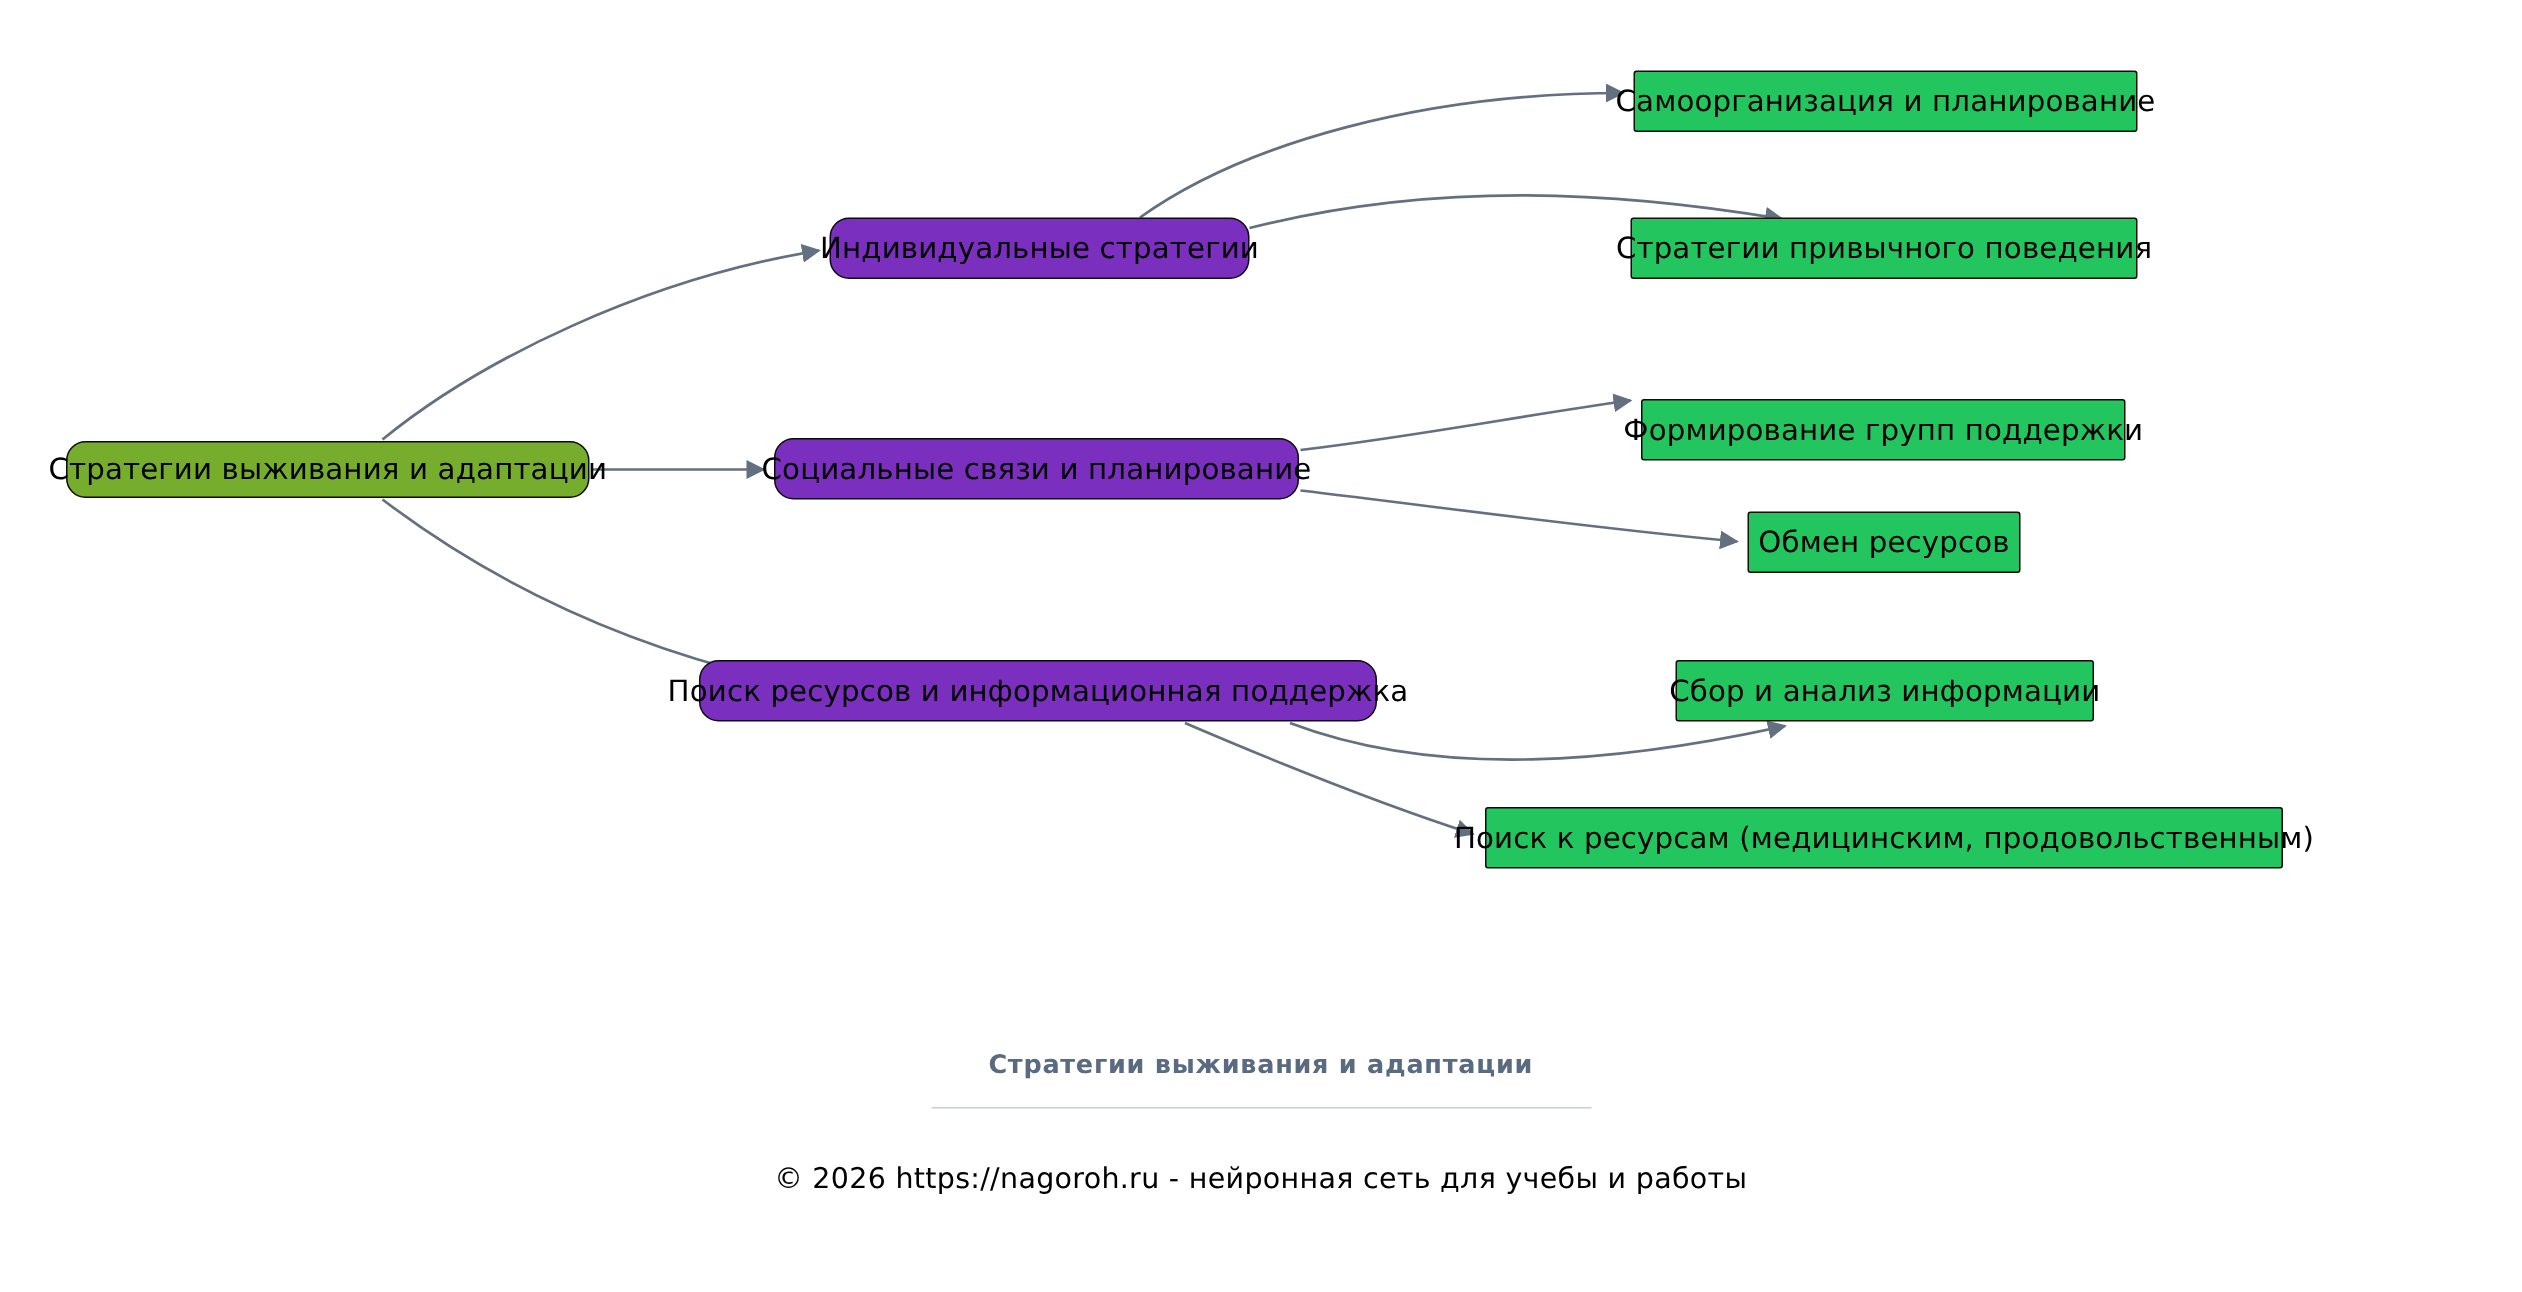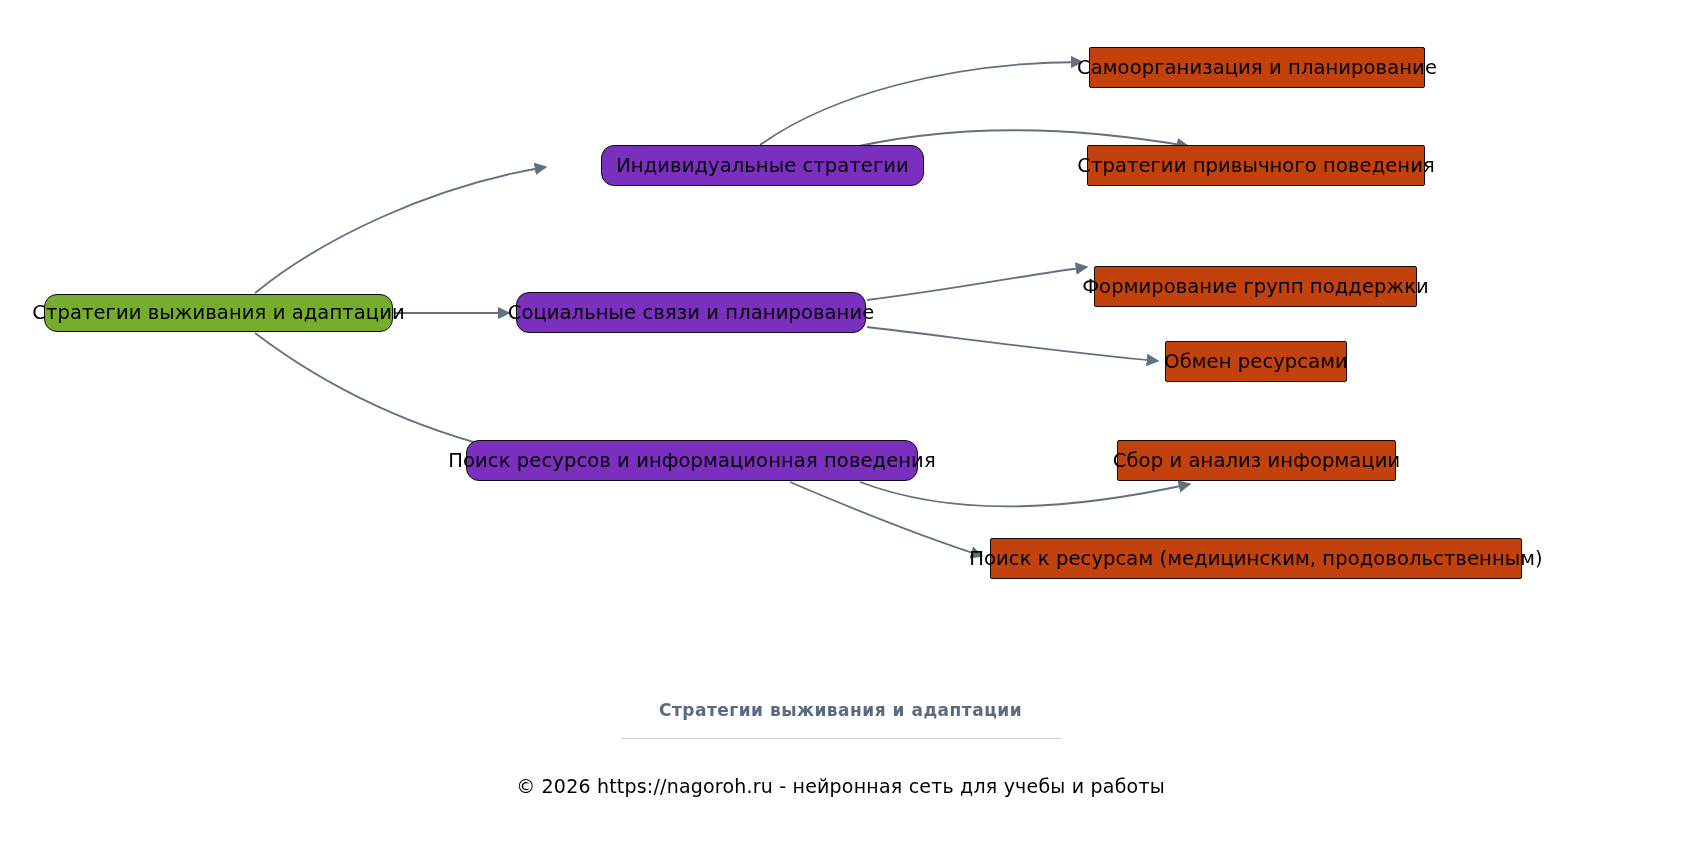--- a/index.html
+++ b/index.html
@@ -51,27 +51,27 @@
     background: #76ad2c;
     border-radius: 13px;
   }
 
   .node.branch {
     background: #7b2fbe;
     border-radius: 13px;
   }
 
   .node.leaf {
-    background: #c2410c;
+    background: #22c55e;
     border-radius: 2px;
   }
 
   
   .n-root      { left: 44px;   top: 294px; width: 349px; height: 38px; }
-  .n-b1        { left: 553px;  top: 145px; width: 323px; height: 41px; margin-left: 48px; }
+  .n-b1        { left: 553px;  top: 145px; width: 280px; height: 41px; }
   .n-b2        { left: 516px;  top: 292px; width: 350px; height: 41px; }
   .n-b3        { left: 466px;  top: 440px; width: 452px; height: 41px; }
 
   .n-l1        { left: 1089px; top: 47px;  width: 336px; height: 41px; }
   .n-l2        { left: 1087px; top: 145px; width: 338px; height: 41px; }
   .n-l3        { left: 1094px; top: 243px; width: 323px; height: 41px; margin-top: 23px; }
   .n-l4        { left: 1165px; top: 341px; width: 182px; height: 41px; }
   .n-l5        { left: 1117px; top: 440px; width: 279px; height: 41px; }
   .n-l6        { left: 990px;  top: 538px; width: 532px; height: 41px; }
 
@@ -133,29 +133,29 @@
 
     <path d="M 790,482 C 860,512 920,536 982,556" fill="none" stroke="#62707f" stroke-width="1.8" marker-end="url(#arrow)"></path>
   </svg>
 
   <div class="node root n-root">Стратегии выживания и адаптации</div>
 
   <div class="node branch n-b1">Индивидуальные стратегии</div>
 
   <div class="node branch n-b2">Социальные связи и планирование</div>
 
-  <div class="node branch n-b3">Поиск ресурсов и информационная поведения</div>
+  <div class="node branch n-b3">Поиск ресурсов и информационная поддержка</div>
 
   <div class="node leaf n-l1">Самоорганизация и планирование</div>
 
   <div class="node leaf n-l2">Стратегии привычного поведения</div>
 
   <div class="node leaf n-l3">Формирование групп поддержки</div>
 
-  <div class="node leaf n-l4">Обмен ресурсами</div>
+  <div class="node leaf n-l4">Обмен ресурсов</div>
 
   <div class="node leaf n-l5">Сбор и анализ информации</div>
 
   <div class="node leaf n-l6">Поиск к ресурсам (медицинским, продовольственным)</div>
 
   <div class="footer">
     <div class="footer-title">Стратегии выживания и адаптации</div>
     <div class="footer-rule"></div>
     <div class="footer-copy">© 2026 https://nagoroh.ru - нейронная сеть для учебы и работы</div>
   </div>

